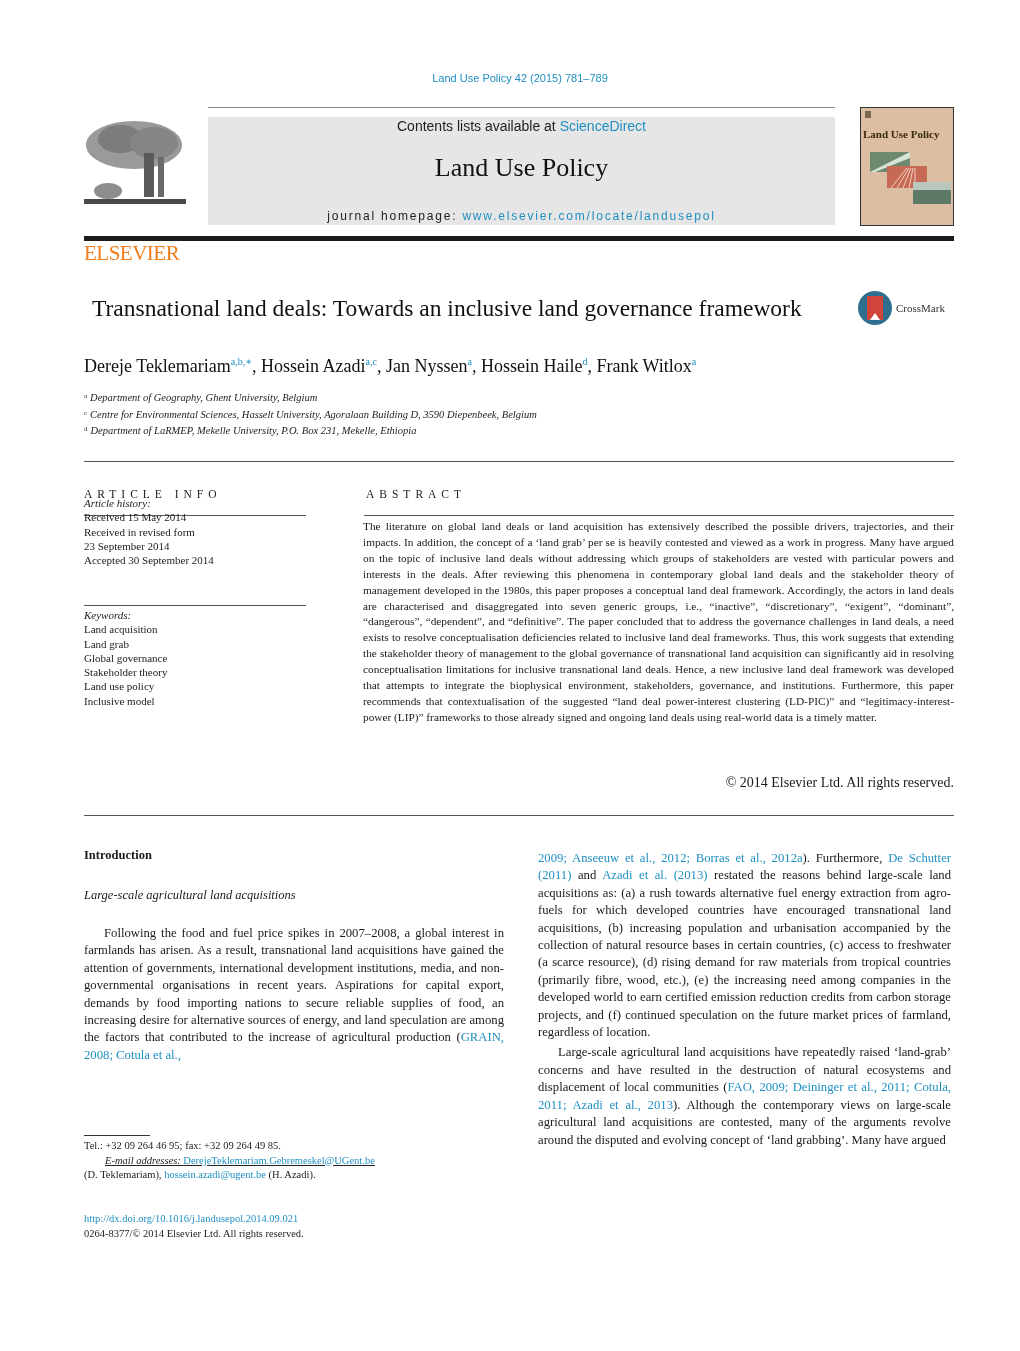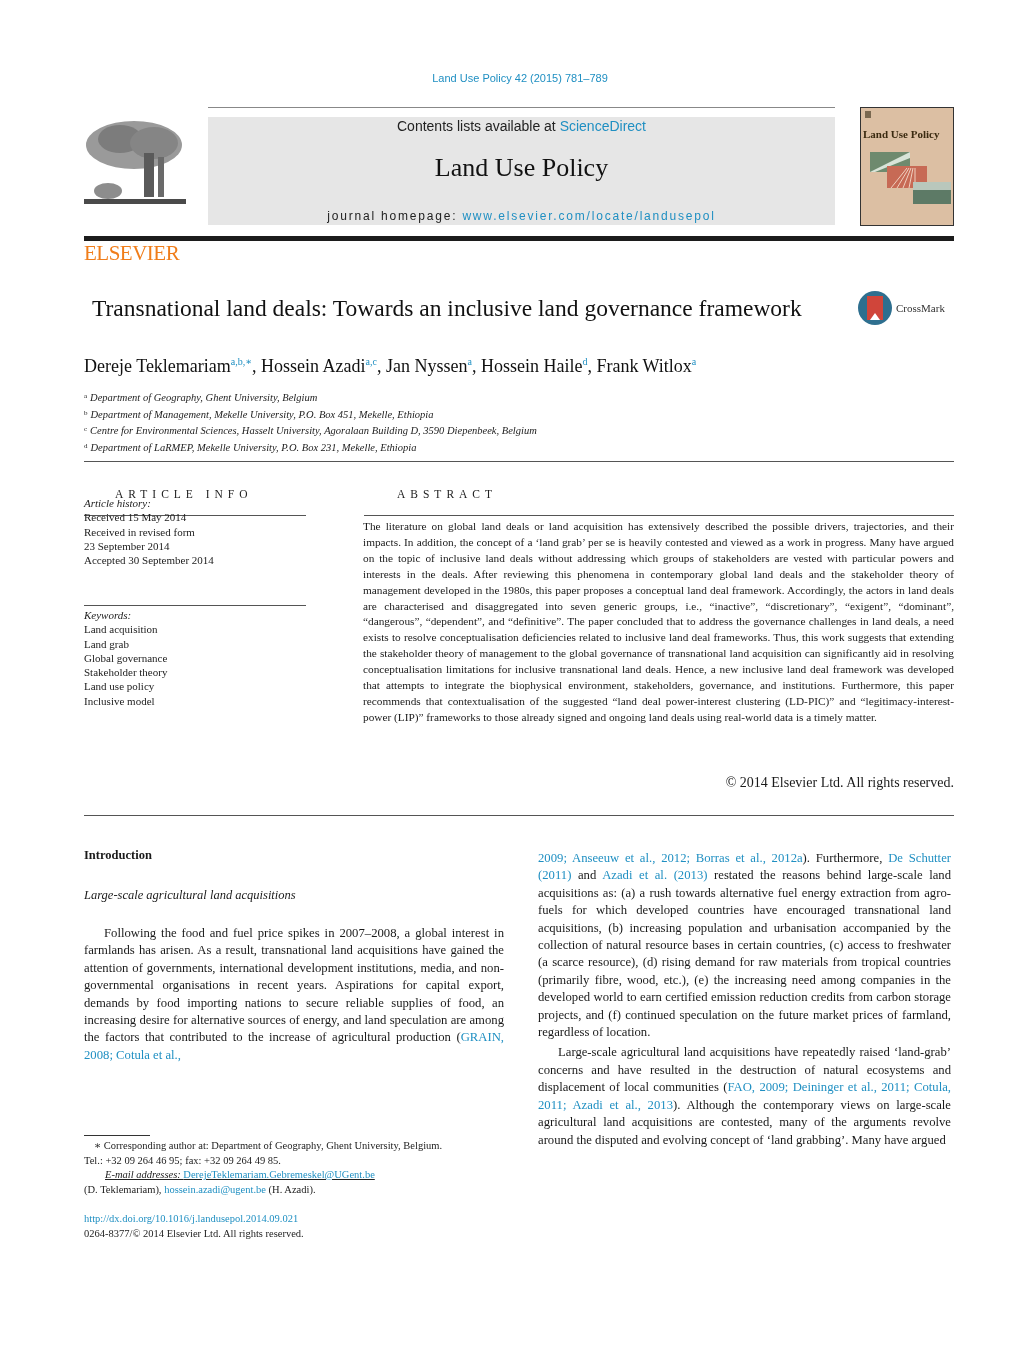--- a/index.html
+++ b/index.html
@@ -28,21 +28,21 @@
   .crossmark .ribbon { position: absolute; left: 9px; top: 5px; width: 16px; height: 24px; background: #d0453a; }
   .crossmark .ribbon-notch { position: absolute; left: 12px; top: 22px; width: 0; height: 0; border-left: 5px solid transparent; border-right: 5px solid transparent; border-bottom: 7px solid #ffffff; }
   .crossmark .label { position: absolute; left: 38px; top: 11px; font-family: "Liberation Serif", serif; font-size: 11px; color: #333; }
   .authors { top: 356px; left: 84px; font-size: 18px; color: #111; white-space: nowrap; }
   .authors sup { font-size: 10px; color: #1f8fc2; vertical-align: 7px; }
   .affils { top: 389px; left: 84px; font-size: 10.5px; font-style: italic; line-height: 14.5px; color: #222; }
   .affils sup { font-style: normal; font-size: 7px; vertical-align: 3px; margin-right: 3px; }
   .rule-affil { top: 461px; left: 84px; width: 870px; height: 1px; background: #555; }
 
   
-  .section-cap { font-size: 11.5px; letter-spacing: 5px; color: #222; margin-left: 31px; }
+  .section-cap { font-size: 11.5px; letter-spacing: 5px; color: #222; }
   .ai-head { top: 488px; left: 84px; }
   .ab-head { top: 488px; left: 366px; }
   .ai-rule1 { top: 515px; left: 84px; width: 222px; height: 1px; background: #555; }
   .ai-rule2 { top: 605px; left: 84px; width: 222px; height: 1px; background: #555; }
   .ab-rule { top: 515px; left: 364px; width: 590px; height: 1px; background: #555; }
   .ai-block { left: 84px; font-size: 11px; line-height: 14.3px; color: #222; }
   .ai-block .lbl { font-style: italic; }
   .history { top: 496px; }
   .keywords { top: 608px; }
 
@@ -120,21 +120,20 @@
 <div class="abs authors">
   <span>Dereje Teklemariam</span><sup>a,b,∗</sup><span>, </span>
   <span>Hossein Azadi</span><sup>a,c</sup><span>, </span>
   <span>Jan Nyssen</span><sup>a</sup><span>, </span>
   <span>Hossein Haile</span><sup>d</sup><span>, </span>
   <span>Frank Witlox</span><sup>a</sup>
 </div>
 
 <div class="abs affils">
   <div><sup>a</sup><span>Department of Geography, Ghent University, Belgium</span></div>
-  <div><sup>b</sup><span>Department of Management, Mekelle University, P.O. Box 451, Mekelle, Ethiopia</span></div>
   <div><sup>c</sup><span>Centre for Environmental Sciences, Hasselt University, Agoralaan Building D, 3590 Diepenbeek, Belgium</span></div>
   <div><sup>d</sup><span>Department of LaRMEP, Mekelle University, P.O. Box 231, Mekelle, Ethiopia</span></div>
 </div>
 
 <div class="abs rule-affil"></div>
 
 <div class="abs section-cap ai-head">ARTICLE INFO</div>
 <div class="abs section-cap ab-head">ABSTRACT</div>
 <div class="abs ai-rule1"></div>
 <div class="abs ab-rule"></div>
@@ -167,21 +166,20 @@
 
 <div class="abs col col-left"><span>Following the food and fuel price spikes in 2007–2008, a global interest in farmlands has arisen. As a result, transnational land acquisitions have gained the attention of governments, international development institutions, media, and non-governmental organisations in recent years. Aspirations for capital export, demands by food importing nations to secure reliable supplies of food, an increasing desire for alternative sources of energy, and land speculation are among the factors that contributed to the increase of agricultural production (</span><span class="link">GRAIN, 2008; Cotula et al.,</span></div>
 
 <div class="abs col col-right">
   <p><span class="link">2009; Anseeuw et al., 2012; Borras et al., 2012a</span><span>). Furthermore, </span><span class="link">De Schutter (2011)</span><span> and </span><span class="link">Azadi et al. (2013)</span><span> restated the reasons behind large-scale land acquisitions as: (a) a rush towards alternative fuel energy extraction from agro-fuels for which developed countries have encouraged transnational land acquisitions, (b) increasing population and urbanisation accompanied by the collection of natural resource bases in certain countries, (c) access to freshwater (a scarce resource), (d) rising demand for raw materials from tropical countries (primarily fibre, wood, etc.), (e) the increasing need among companies in the developed world to earn certified emission reduction credits from carbon storage projects, and (f) continued speculation on the future market prices of farmland, regardless of location.</span></p>
   <p class="indent"><span>Large-scale agricultural land acquisitions have repeatedly raised ‘land-grab’ concerns and have resulted in the destruction of natural ecosystems and displacement of local communities (</span><span class="link">FAO, 2009; Deininger et al., 2011; Cotula, 2011; Azadi et al., 2013</span><span>). Although the contemporary views on large-scale agricultural land acquisitions are contested, many of the arguments revolve around the disputed and evolving concept of ‘land grabbing’. Many have argued</span></p>
 </div>
 
 <div class="abs fn-rule"></div>
 <div class="abs footnote">
-  <div class="ind">∗ Corresponding author at: Department of Geography, Ghent University, Belgium.</div>
   <div>Tel.: +32 09 264 46 95; fax: +32 09 264 49 85.</div>
   <div class="ind2"><i>E-mail addresses: </i><span class="link">DerejeTeklemariam.Gebremeskel@UGent.be</span></div>
   <div><span>(D. Teklemariam), </span><span class="link">hossein.azadi@ugent.be</span><span> (H. Azadi).</span></div>
 </div>
 <div class="abs doi">
   <div class="link">http://dx.doi.org/10.1016/j.landusepol.2014.09.021</div>
   <div>0264-8377/© 2014 Elsevier Ltd. All rights reserved.</div>
 </div>
 
 </body></html>

